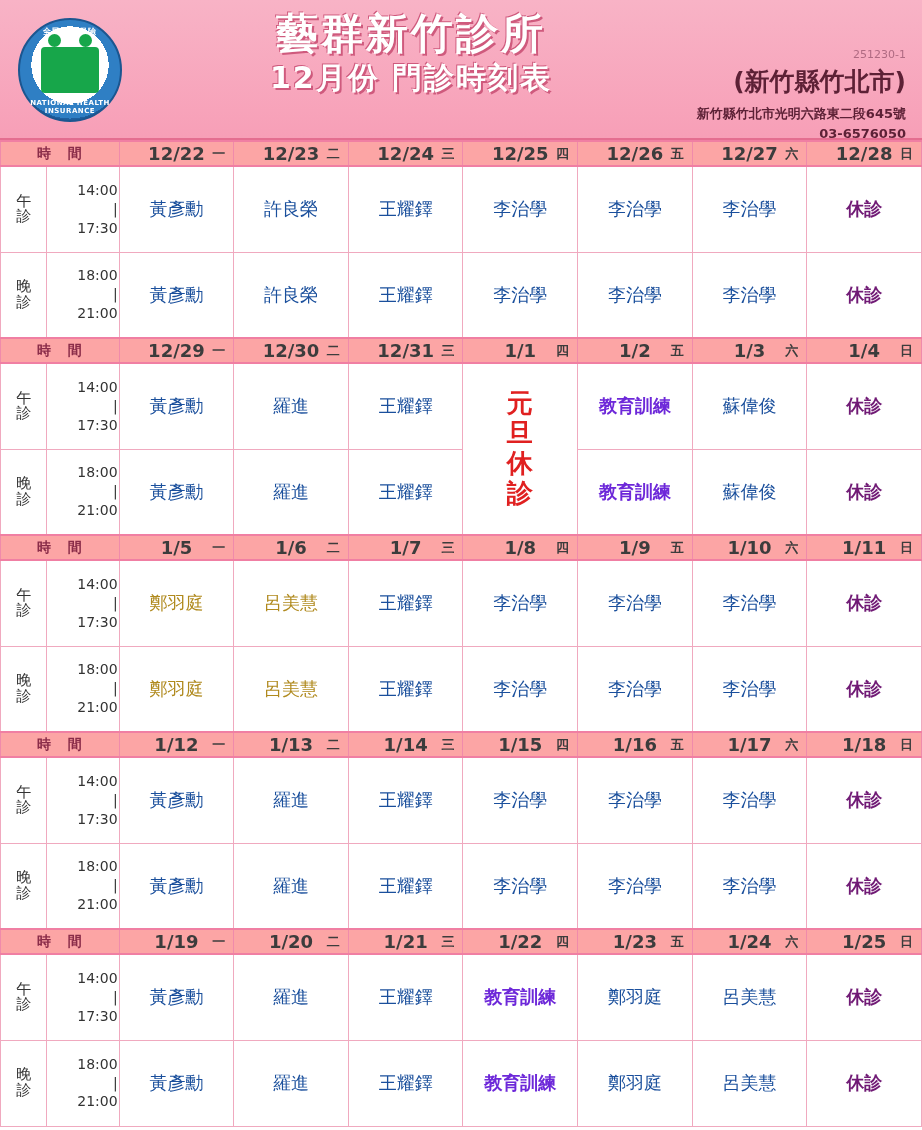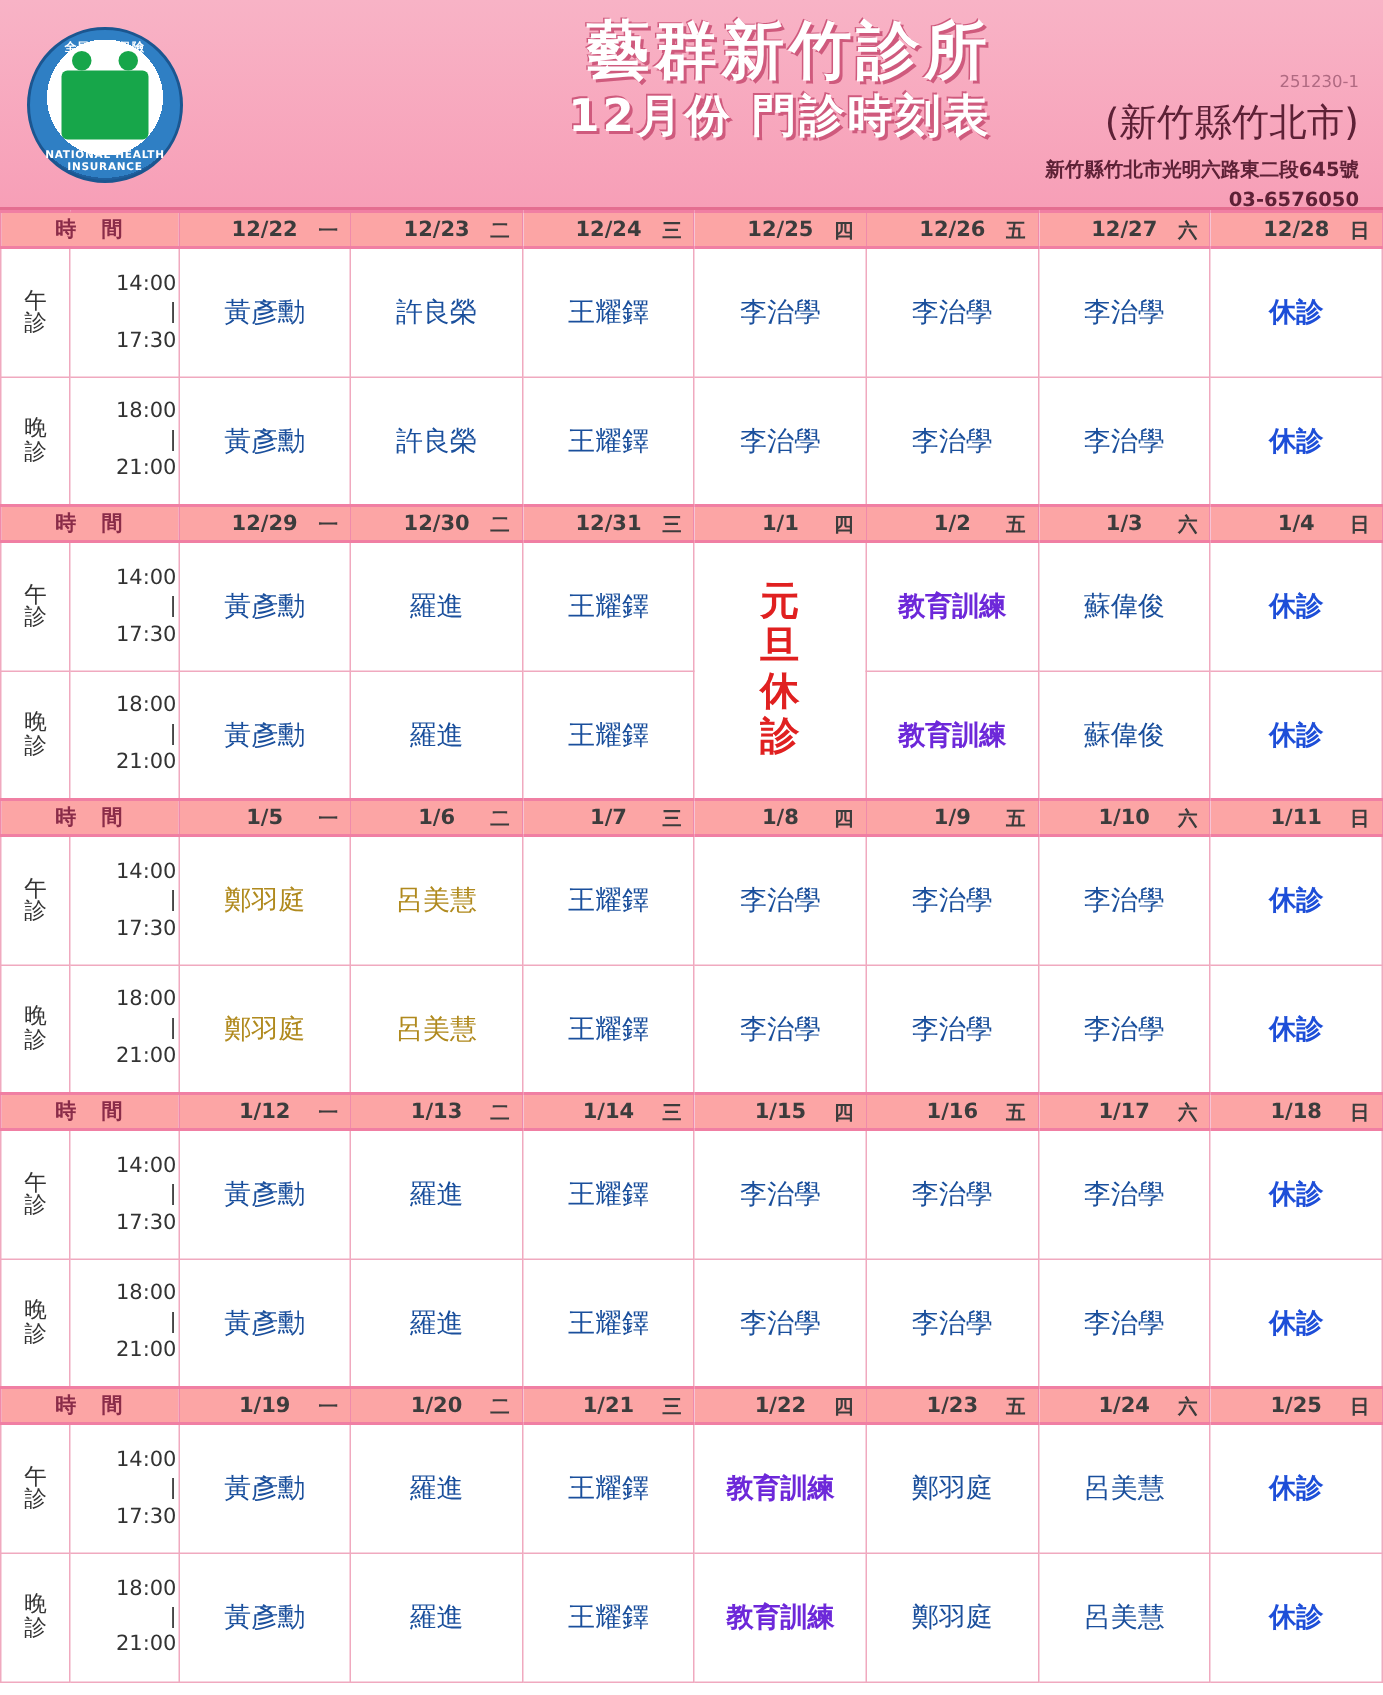--- a/index.html
+++ b/index.html
@@ -49,23 +49,23 @@
     color: #ffffff;
     font-size: 8px;
     font-weight: bold;
     letter-spacing: 1px;
   }
   .logo .arc-top { top: 6px; }
   .logo .arc-bottom { bottom: 5px; font-size: 7px; letter-spacing: .5px;}
 
   .title-block {
     position: absolute;
-    left: 191px; top: 10px;
+    left: 176px; top: 10px;
     width: 470px;
-    text-align: right;
+    text-align: center;
     color: #ffffff;
   }
   .title-main {
     font-size: 42px;
     font-weight: bold;
     letter-spacing: 3px;
     text-shadow: 2px 2px 0 #cf5a7d, -1px -1px 0 #cf5a7d;
     line-height: 1.15;
   }
   .title-sub {
@@ -76,21 +76,21 @@
     line-height: 1.3;
   }
   .addr-block {
     position: absolute;
     right: 16px; top: 8px;
     text-align: right;
     color: #7a2b46;
     margin-top: 40px;
   }
   .doc-code { font-size: 11px; color:#b06a82; margin-bottom: 4px;}
-  .city { font-size: 25px; font-weight: normal; color: #5d2136; margin-bottom: 6px;}
+  .city { font-size: 25px; font-weight: bold; color: #5d2136; margin-bottom: 6px;}
   .addr-line { font-size: 13px; font-weight: bold; color:#5d2136; line-height: 1.5;}
 
   
   table.sched {
     width: 922px;
     border-collapse: collapse;
     table-layout: fixed;
   }
   table.sched td {
     border: 1px solid #f0a9bf;
@@ -112,21 +112,21 @@
     border-bottom: 2px solid #f07fa3;
   }
   tr.daterow td.hdr-time {
     letter-spacing: 6px;
     padding-left: 6px;
   }
   tr.daterow td.datecell {
     position: relative;
   }
   tr.daterow td.datecell .d {
-    font-size: 14px;
+    font-size: 18px;
     color: #3c3c3c;
     text-align: right;
   }
   tr.daterow td.datecell .w {
     position: absolute;
     right: 8px; top: 3px;
     font-size: 13px;
     color: #3c3c3c;
   }
 
@@ -148,21 +148,21 @@
 
   td.doc {
     height: 86px;
     font-size: 18px;
     color: #1a4f9c;
     border-left: 1px dashed #f0a9bf;
     border-right: 1px dashed #f0a9bf;
     border-top: 1px dashed #f0a9bf;
     border-bottom: 1px dashed #f0a9bf;
   }
-  td.doc.off    { color: #1d4ed8; font-weight: bold; font-size: 18px;}
+  td.doc.off    { color: #701a75; font-weight: bold; font-size: 18px;}
   td.doc.train  { color: #6d28d9; font-weight: bold; font-size: 18px;}
   td.doc.gold   { color: #b08a1e; }
   td.doc.holiday{
     color: #e02020;
     font-weight: bold;
     font-size: 26px;
     line-height: 1.15;
     letter-spacing: 1px;
   }
   td.doc.holiday span{display:block;}

